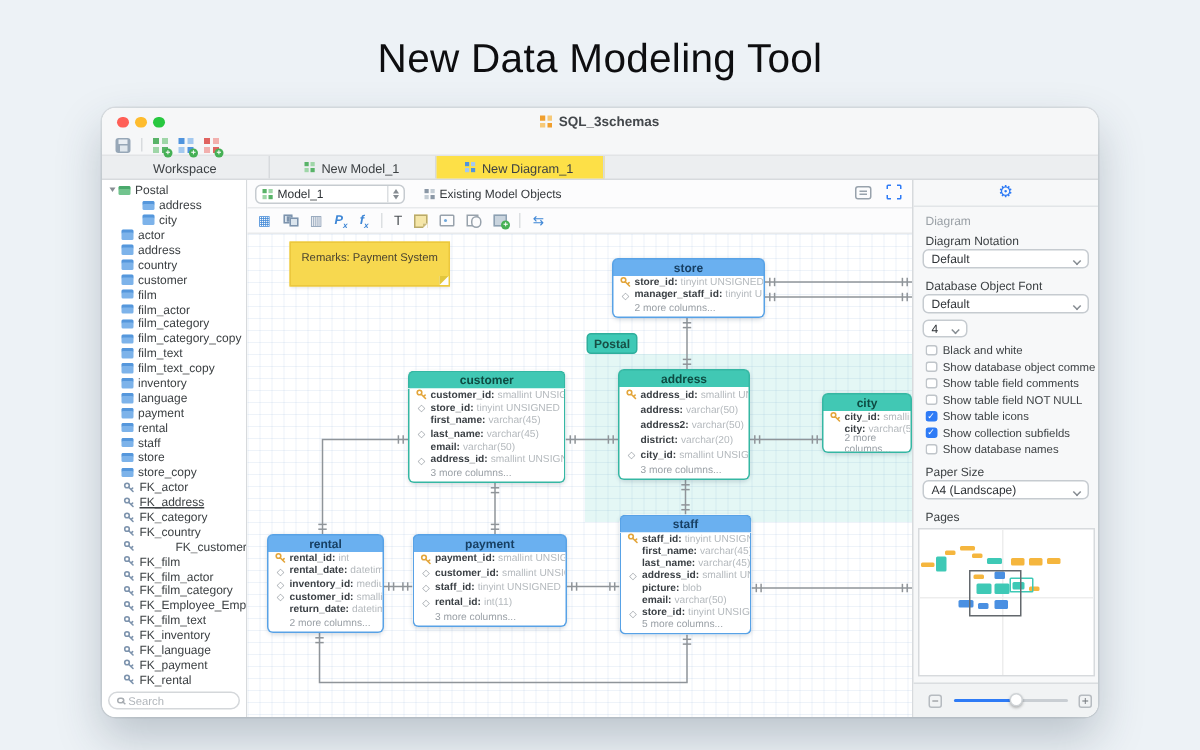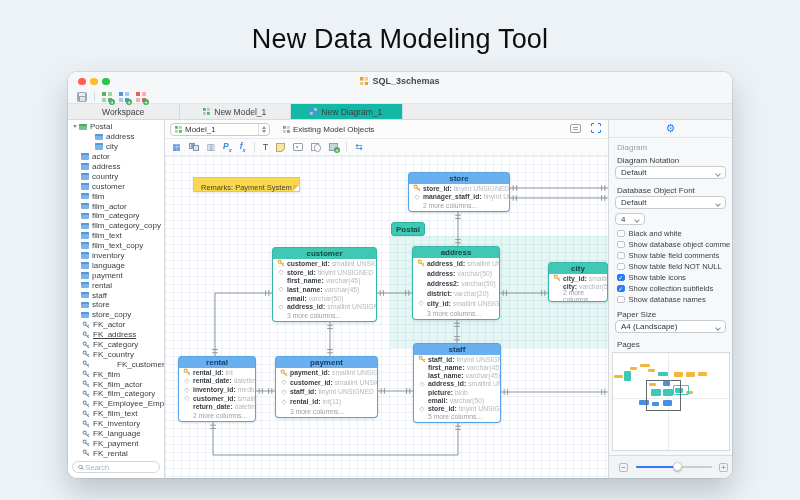--- a/index.html
+++ b/index.html
@@ -18,21 +18,21 @@
   .toolbar { height:14px; background:#f6f7f8; border-bottom:1px solid #e2e4e6; display:flex; align-items:center; padding-left:9px; gap:7px; }
   .tbsep { width:1px; height:9px; background:#d8dbde; }
   .ic-save { width:10px; height:10px; border-radius:2px; background:#97a7b7; position:relative; }
   .ic-save::before { content:''; position:absolute; left:2px; right:2px; top:1px; height:3px; background:#e9eef3; }
   .ic-save::after { content:''; position:absolute; left:2.5px; right:2.5px; bottom:1px; height:4px; background:#e0e7ed; }
   .dots { width:10px; height:10px; position:relative; background-repeat:no-repeat; }
   .plus::after { content:'+'; position:absolute; right:-3px; bottom:-3px; width:6px; height:6px; border-radius:50%; background:#45b054; color:#fff; font-size:5.5px; line-height:6px; text-align:center; font-weight:bold; }
 
   .tabstrip { height:16px; display:flex; background:#eceef0; border-bottom:1px solid #d7dadd; }
   .tab { width:111.5px; display:flex; align-items:center; justify-content:center; gap:4px; font-size:8.5px; color:#3c4043; border-right:1px solid #d7dadd; }
-  .tab.active { background:#14b8a6; }
+  .tab.active { background:#fde047; }
   .tab-dots { width:7px; height:7px; background-repeat:no-repeat; flex:none; }
 
   .content { position:absolute; top:48px; left:0; right:0; bottom:0; display:flex; }
 
   
   .sidebar { width:97px; position:relative; background:#fff; border-right:1px solid #d7dadd; overflow:hidden; flex:none; }
   .tree { position:absolute; top:2px; left:0; right:0; bottom:0; overflow:hidden; }
   .trow { height:9.9px; display:flex; align-items:center; font-size:8px; color:#3c4043; white-space:nowrap; overflow:hidden; }
   .chev { width:0; height:0; border-left:2.8px solid transparent; border-right:2.8px solid transparent; border-top:3.5px solid #878d93; margin-right:2px; flex:none; }
   .tico { width:8px; height:6.5px; border-radius:1px; margin-right:3px; flex:none; }
@@ -75,21 +75,21 @@
   .ic-layer2 { width:9px; height:8px; background:#c9d4de; border:1px solid #8da0b2; position:relative; }
   .ic-layer2::after { content:'+'; position:absolute; right:-3px; bottom:-3px; width:6px; height:6px; border-radius:50%; background:#45b054; color:#fff; font-size:5.5px; line-height:6px; text-align:center; font-weight:bold; }
 
   .grid-area { position:absolute; top:36px; left:0; right:0; bottom:0; overflow:hidden; background-color:#fff;
     background-image:linear-gradient(to right, rgba(120,160,205,.13) 1px, transparent 1px),
                      linear-gradient(to bottom, rgba(120,160,205,.13) 1px, transparent 1px);
     background-size:8px 8px; }
   #connSvg { position:absolute; inset:0; z-index:2; }
   .layer-region { position:absolute; left:225px; top:80px; width:218px; height:112px; background:rgba(62,201,182,.14); z-index:1; }
   .layer-tag { position:absolute; left:226px; top:66px; width:34px; height:14px; background:#3ec9b6; border:1px solid #2fae9c; border-radius:3px; z-index:3; font-size:8px; font-weight:bold; color:#174f45; display:flex; align-items:center; justify-content:center; }
-  .note { position:absolute; left:28px; top:5px; width:107px; height:15px; background:#f7d84f; border:1px solid #ecc83d; z-index:3; font-size:7.5px; color:#4a4330; padding:5px 0 0 7px; box-shadow:0 1px 2px rgba(0,0,0,.10);margin-top:16px; }
+  .note { position:absolute; left:28px; top:5px; width:107px; height:30px; background:#f7d84f; border:1px solid #ecc83d; z-index:3; font-size:7.5px; color:#4a4330; padding:5px 0 0 7px; box-shadow:0 1px 2px rgba(0,0,0,.10); }
   .note::after { content:''; position:absolute; right:0; bottom:0; width:0; height:0; border-left:6px solid #e2c63c; border-bottom:6px solid #fdfdfd; }
 
   .tbl { position:absolute; z-index:3; border-radius:5px; background:#fff; box-shadow:0 1px 3px rgba(60,85,110,.20); }
   .tbl .hd { height:12px; border-radius:4px 4px 0 0; display:flex; align-items:center; justify-content:center; font-size:8px; font-weight:bold; }
   .tbl.blue .hd { background:#6ab0f0; border:1px solid #58a2e6; border-bottom:none; color:#173f63; }
   .tbl.teal .hd { background:#41c8b4; border:1px solid #35b7a3; border-bottom:none; color:#0d4b42; }
   .tbl .bd { position:absolute; top:12px; left:0; right:0; bottom:0; border-radius:0 0 4px 4px; background:#fff; overflow:hidden; }
   .tbl.blue .bd { border:1px solid #58a2e6; border-top:none; }
   .tbl.teal .bd { border:1px solid #35b7a3; border-top:none; }
   .frow { display:flex; align-items:center; padding-left:4px; gap:2px; white-space:nowrap; overflow:hidden; }

